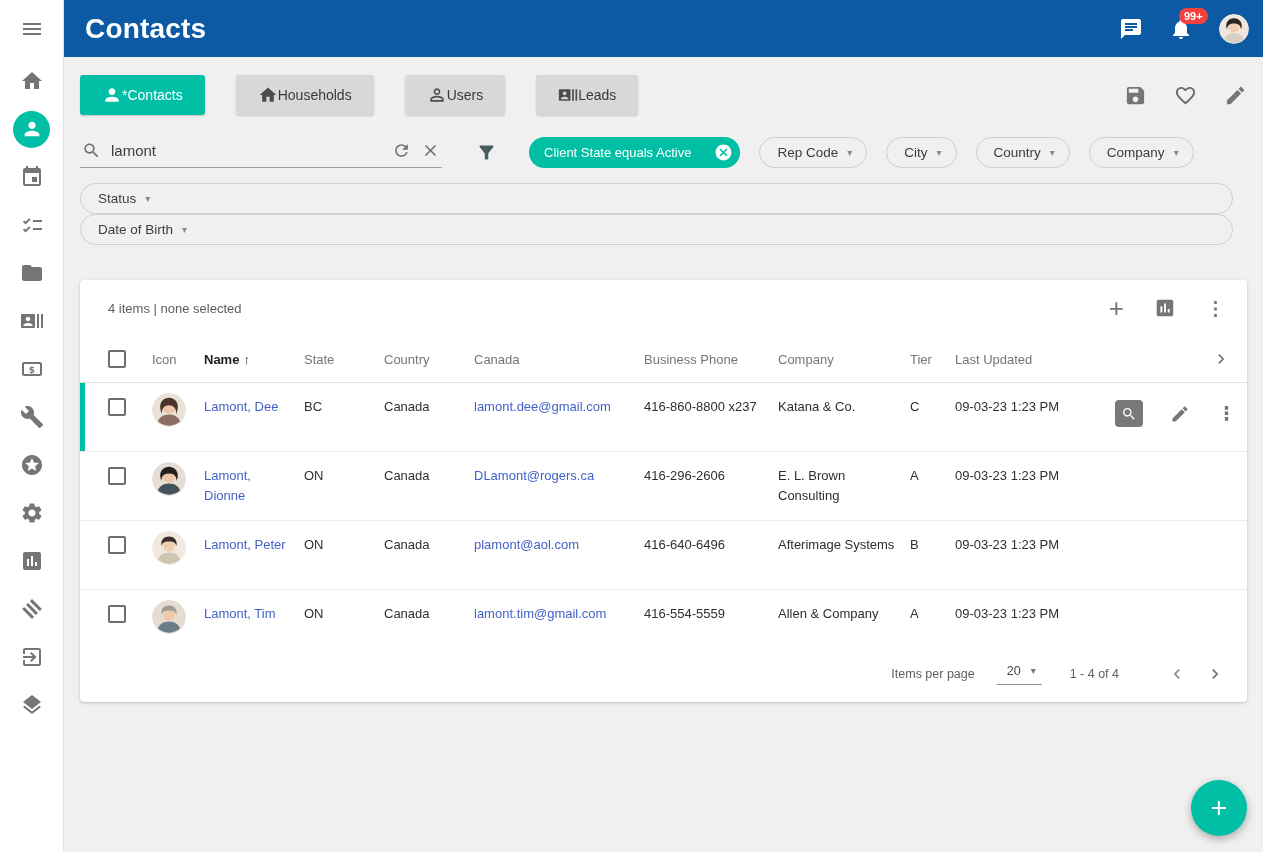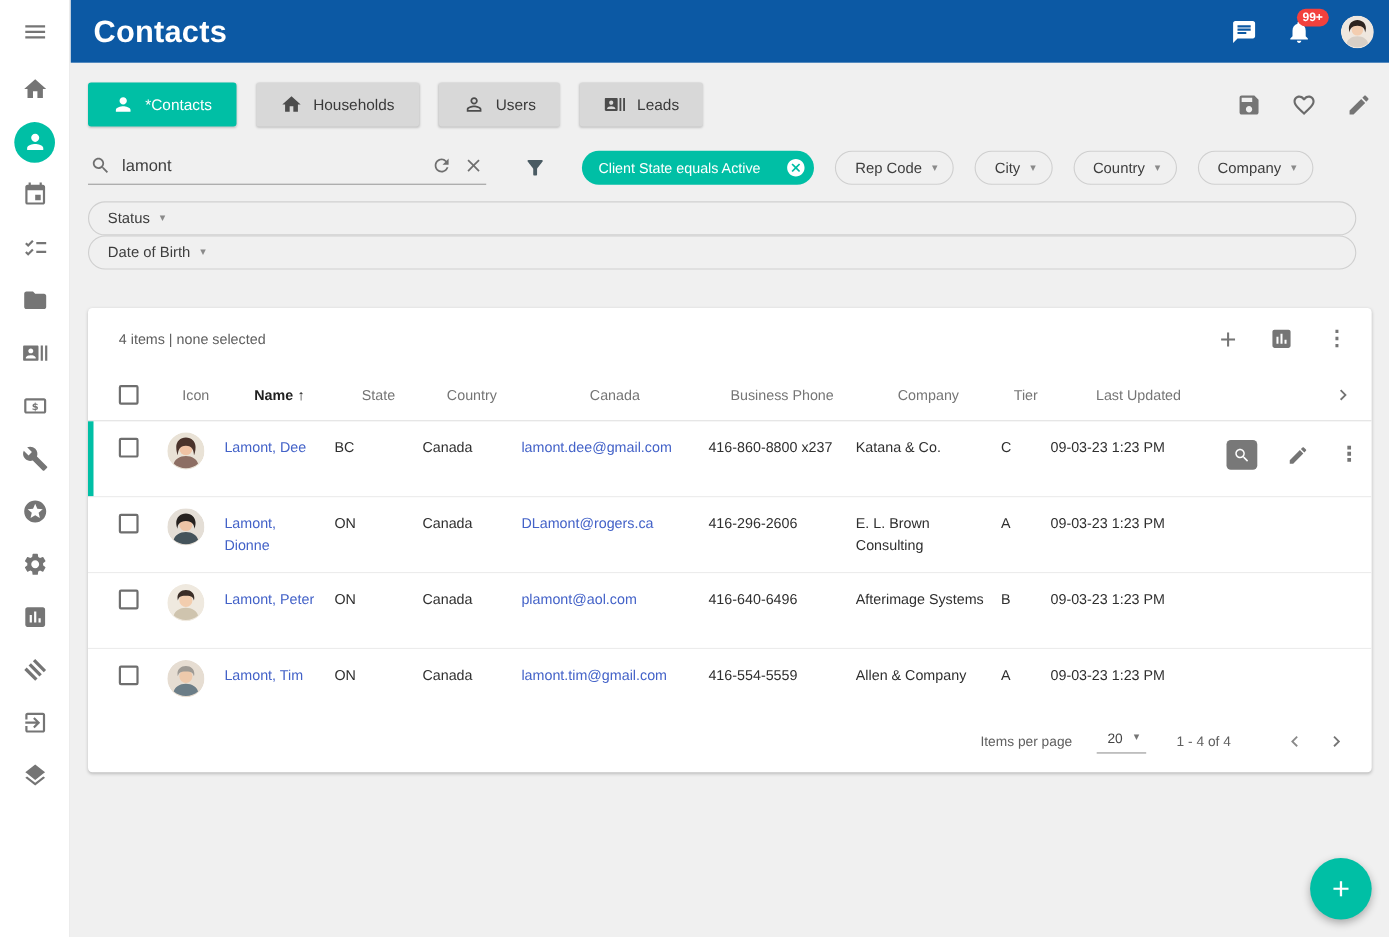--- a/index.html
+++ b/index.html
@@ -33,21 +33,21 @@
   .avatar { width:34px; height:34px; border-radius:50%; overflow:hidden; }
   .av0 .avbg{fill:#efe7df}.av0 .skin{fill:#f3cdb0}.av0 .hair{fill:#2e2420}.av0 .shirt{fill:#d8cfc6}
   .av1 .avbg{fill:#e9e2d6}.av1 .skin{fill:#f0c3a4}.av1 .hair{fill:#4a332b}.av1 .shirt{fill:#8d6e63}
   .av2 .avbg{fill:#e4ded6}.av2 .skin{fill:#eec4a6}.av2 .hair{fill:#26211f}.av2 .shirt{fill:#44535b}
   .av3 .avbg{fill:#efe9df}.av3 .skin{fill:#f2cdae}.av3 .hair{fill:#3a2d26}.av3 .shirt{fill:#cfc4ae}
   .av4 .avbg{fill:#e6ddd2}.av4 .skin{fill:#eec9ab}.av4 .hair{fill:#9e9a94}.av4 .shirt{fill:#6b7d87}
   
   .main { position:absolute; left:64px; top:57px; right:0; bottom:0; background:#f0f0f0; padding:0 16px; }
   
   .tabsrow { margin-top:18px; display:flex; align-items:center; }
-  .tab { height:40px; display:inline-flex; align-items:center; gap:10px; padding:0 22px; margin-right:18px;
+  .tab { height:40px; display:inline-flex; align-items:center; gap:0; padding:0 22px; margin-right:31px;
          background:#d8d8d8; border:none; border-radius:3px; font-size:14px; color:#3a3a3a; cursor:pointer;
          box-shadow:0 1px 2px rgba(0,0,0,.18); font-family:inherit; }
   .tab svg { width:20px; height:20px; fill:#4c4c4c; }
   .tab.active { background:#00BFA5; color:#fff; font-weight:500; }
   .tab.active svg { fill:#fff; }
   .tabsrow .spacer { flex:1; }
   .hdr-act { background:none; border:none; cursor:pointer; margin-left:27px; display:flex; align-items:center; }
   .hdr-act svg { width:23px; height:23px; fill:#757575; }
   .hdr-act.heart svg { fill:#6b6b6b; }
   
@@ -72,21 +72,21 @@
   .card-toolbar { height:56px; display:flex; align-items:center; padding:0 22px 0 28px; }
   .summary { font-size:13px; color:#5d5d5d; }
   .card-toolbar .spacer { flex:1; }
   .ct-btn { background:none; border:none; cursor:pointer; margin-left:30px; display:flex; align-items:center; justify-content:center; color:#757575; }
   .ct-btn svg { width:22px; height:22px; fill:#757575; }
   .ct-plus { font-size:26px; font-weight:300; line-height:22px; }
   .ct-kebab { font-size:19px; font-weight:700; letter-spacing:0; }
   .tgrid { display:grid; grid-template-columns:44px 52px 100px 80px 90px 170px 134px 132px 45px 160px 1fr;
            padding:0 16px 0 28px; align-items:start; }
   .thead { height:47px; border-bottom:1px solid #e0e0e0; align-items:center; }
-  .th { font-size:13px; color:#757575; cursor:pointer;text-align:center; }
+  .th { font-size:13px; color:#757575; cursor:pointer; }
   .th.sorted { color:#212121; font-weight:700; }
   .th .arrow { font-size:13px; font-weight:400; margin-left:4px; }
   .th-chev { justify-self:end; display:flex; cursor:pointer; }
   .th-chev svg, .pg-chev svg { width:20px; height:20px; fill:#757575; }
   .trow { position:relative; min-height:69px; border-bottom:1px solid #ececec; padding-top:14px; padding-bottom:10px; cursor:pointer; }
   .trow.last { border-bottom:none; min-height:56px; }
   .trow.hovered::before { content:""; position:absolute; left:0; top:0; bottom:0; width:5px; background:#00BFA5; }
   .cell { font-size:13px; color:#2f2f2f; line-height:20px; padding-right:14px; }
   .cell.link { color:#4362C8; }
   .cell.link span { cursor:pointer; }

